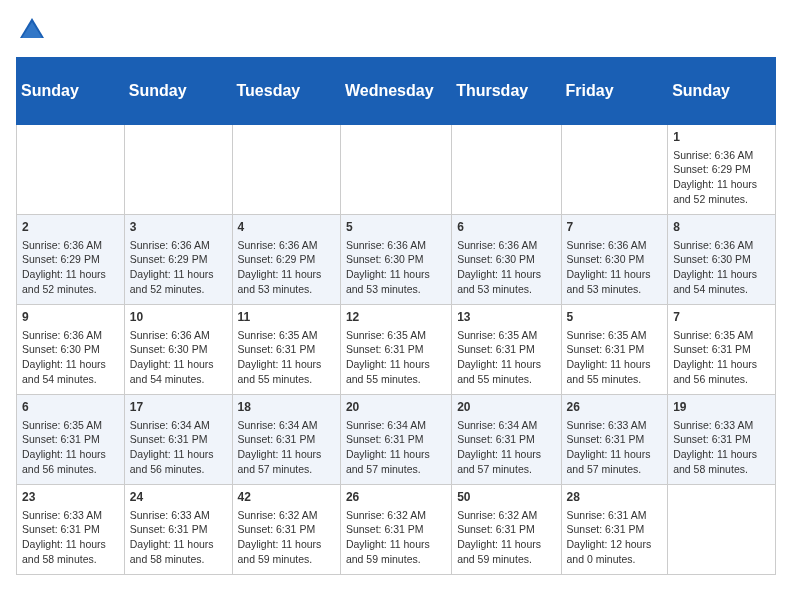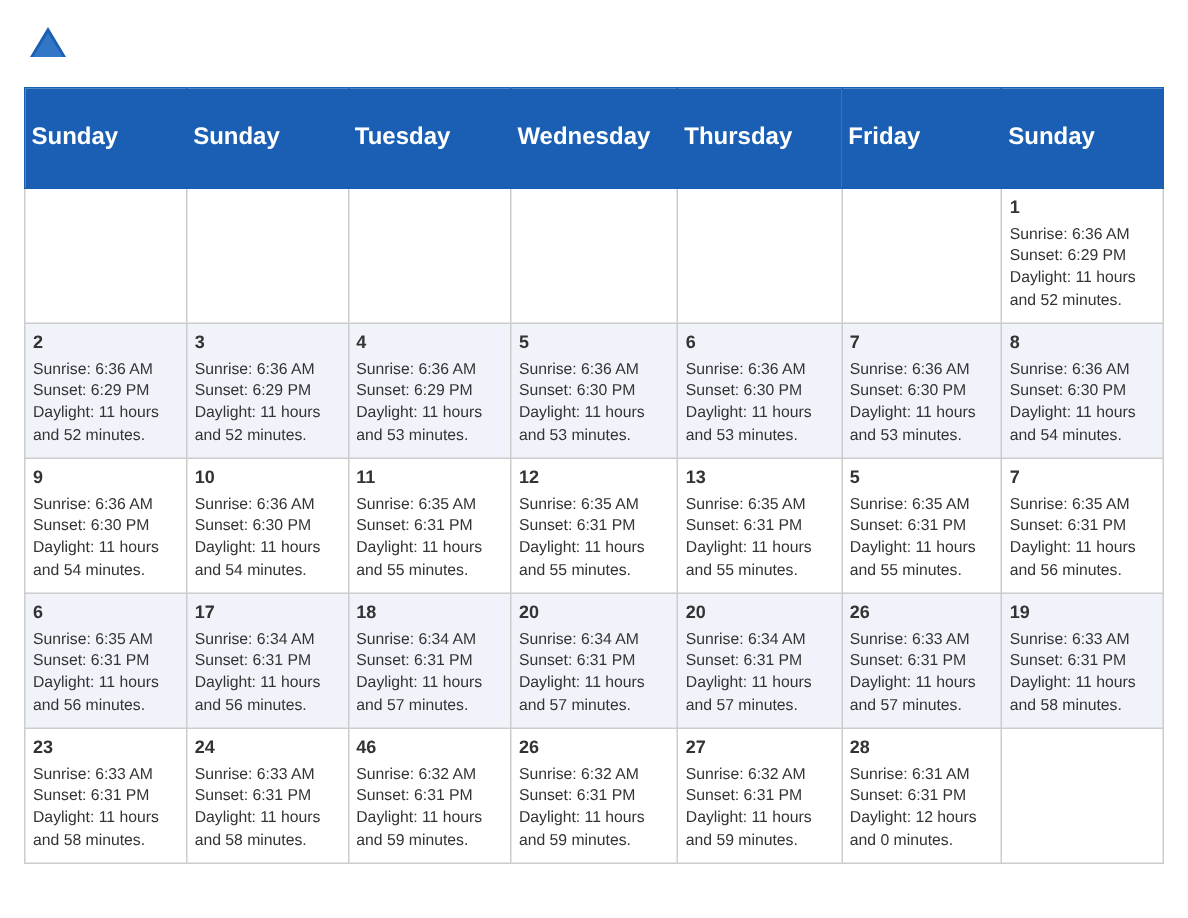--- a/index.html
+++ b/index.html
@@ -278,33 +278,33 @@
           <div>Sunset: 6:31 PM</div>
           <div>Daylight: 11 hours and 58 minutes.</div>
         </td>
         <td>
           <span class="day-num">24</span>
           <div>Sunrise: 6:33 AM</div>
           <div>Sunset: 6:31 PM</div>
           <div>Daylight: 11 hours and 58 minutes.</div>
         </td>
         <td>
-          <span class="day-num">46</span>
+          <span class="day-num">42</span>
           <div>Sunrise: 6:32 AM</div>
           <div>Sunset: 6:31 PM</div>
           <div>Daylight: 11 hours and 59 minutes.</div>
         </td>
         <td>
           <span class="day-num">26</span>
           <div>Sunrise: 6:32 AM</div>
           <div>Sunset: 6:31 PM</div>
           <div>Daylight: 11 hours and 59 minutes.</div>
         </td>
         <td>
-          <span class="day-num">27</span>
+          <span class="day-num">50</span>
           <div>Sunrise: 6:32 AM</div>
           <div>Sunset: 6:31 PM</div>
           <div>Daylight: 11 hours and 59 minutes.</div>
         </td>
         <td>
           <span class="day-num">28</span>
           <div>Sunrise: 6:31 AM</div>
           <div>Sunset: 6:31 PM</div>
           <div>Daylight: 12 hours and 0 minutes.</div>
         </td>

